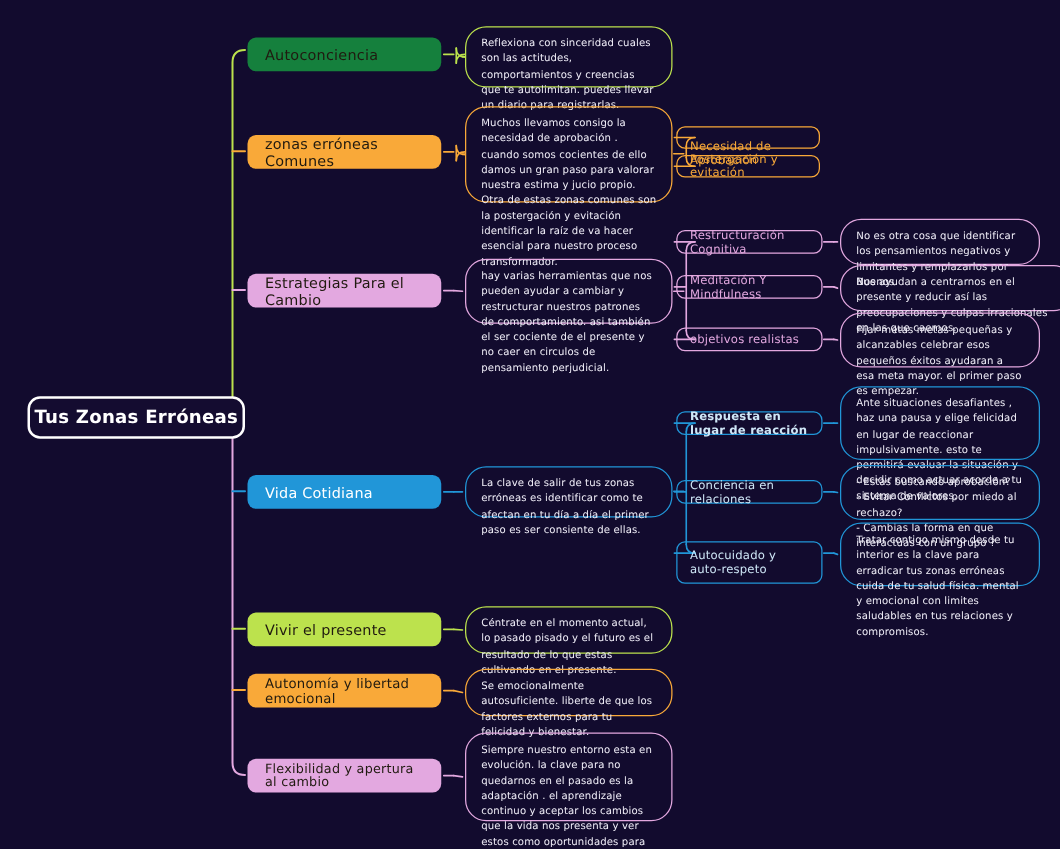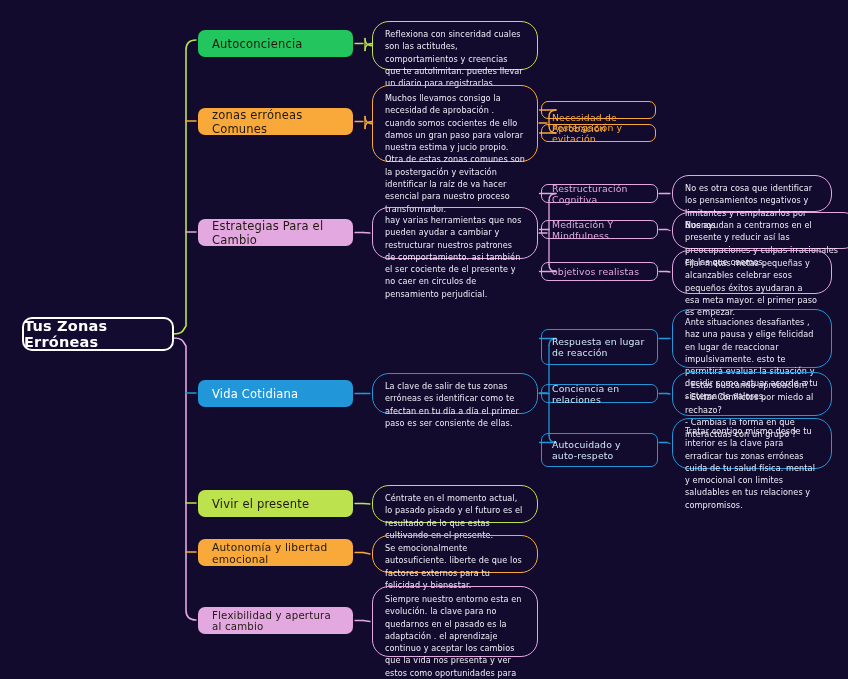--- a/index.html
+++ b/index.html
@@ -143,25 +143,25 @@
       <path d="M 549 393.5 L 539.5 393.5" fill="none" stroke="#2196d8" stroke-width="1.3" stroke-linecap="round" stroke-linejoin="round"></path>
       <path d="M 556 442.5 L 539.5 442.5" fill="none" stroke="#2196d8" stroke-width="1.3" stroke-linecap="round" stroke-linejoin="round"></path>
       <path d="M 659 338.5 L 667 338.5" fill="none" stroke="#2196d8" stroke-width="1.3" stroke-linecap="round" stroke-linejoin="round"></path>
       <path d="M 667 338.5 L 670 338.5" fill="none" stroke="#2196d8" stroke-width="1.3" stroke-linecap="round" stroke-linejoin="round"></path>
       <path d="M 659 393.5 L 667 393.5" fill="none" stroke="#2196d8" stroke-width="1.3" stroke-linecap="round" stroke-linejoin="round"></path>
       <path d="M 667 393.5 L 670 394" fill="none" stroke="#2196d8" stroke-width="1.3" stroke-linecap="round" stroke-linejoin="round"></path>
       <path d="M 659 442.5 L 667 442.5" fill="none" stroke="#2196d8" stroke-width="1.3" stroke-linecap="round" stroke-linejoin="round"></path>
       <path d="M 667 442.5 L 670 443.5" fill="none" stroke="#2196d8" stroke-width="1.3" stroke-linecap="round" stroke-linejoin="round"></path>
     </svg>
 
-  <div class="node root" style="left:22px; top:317px; width:152px; height:34px;">
+  <div class="node root" style="left:22px; top:317px; width:174px; height:34px;">
     <span class="txt">Tus Zonas Erróneas</span>
   </div>
 
-  <div class="node l1 dark" style="left:198px; top:30px; width:155px; height:27px; background:#22c55e;">
+  <div class="node l1 dark" style="left:198px; top:30px; width:155px; height:27px; background:#15803d;">
     <span class="txt">Autoconciencia</span>
   </div>
   <div class="node note" style="left:372px; top:21px; width:166px; height:49px; border-color:#bce24d;">
     <span class="txt">Reflexiona con sinceridad cuales son las actitudes, comportamientos y creencias que te autolimitan. puedes llevar un diario para registrarlas.</span>
   </div>
 
   <div class="node note" style="left:372px; top:85px; width:166px; height:77px; border-color:#f9a939;">
     <span class="txt">Muchos llevamos consigo la necesidad de aprobación . cuando somos cocientes de ello damos un gran paso  para valorar nuestra estima y jucio propio.
 Otra de estas zonas comunes son la postergación y evitación identificar la raíz de  va hacer esencial para nuestro proceso transformador.</span>
   </div>
@@ -203,21 +203,21 @@
     <span class="txt">Fijar metas metas pequeñas y alcanzables celebrar esos pequeños éxitos ayudaran a esa meta mayor. el primer paso es empezar.</span>
   </div>
 
   <div class="node l1 light" style="left:198px; top:380px; width:155px; height:27px; background:#2196d8;">
     <span class="txt">Vida Cotidiana</span>
   </div>
   <div class="node note" style="left:372px; top:373px; width:166px; height:41px; border-color:#2196d8;">
     <span class="txt">La clave de salir de tus zonas erróneas es identificar como te afectan en tu día a día el primer paso es ser consiente de ellas.</span>
   </div>
 
-  <div class="node l2" style="left:541px; top:329px; width:117px; height:36px; border-color:#2196d8;">
+  <div class="node l2" style="left:541px; top:329px; width:117px; height:19px; border-color:#2196d8;font-weight:bold;">
     <span class="txt" style="color:#cfe7f7;">Respuesta en lugar de reacción</span>
   </div>
   <div class="node note" style="left:672px; top:309px; width:160px; height:59px; border-color:#2196d8;">
     <span class="txt">Ante situaciones desafiantes , haz una pausa y elige felicidad en lugar de reaccionar impulsivamente. esto te permitirá evaluar la situación y decidir como actuar acorde a tu sistema de valores.</span>
   </div>
 
   <div class="node l2" style="left:541px; top:384px; width:117px; height:19px; border-color:#2196d8;">
     <span class="txt" style="color:#cfe7f7;">Conciencia en relaciones</span>
   </div>
   <div class="node note" style="left:672px; top:372px; width:160px; height:44px; border-color:#2196d8;">

